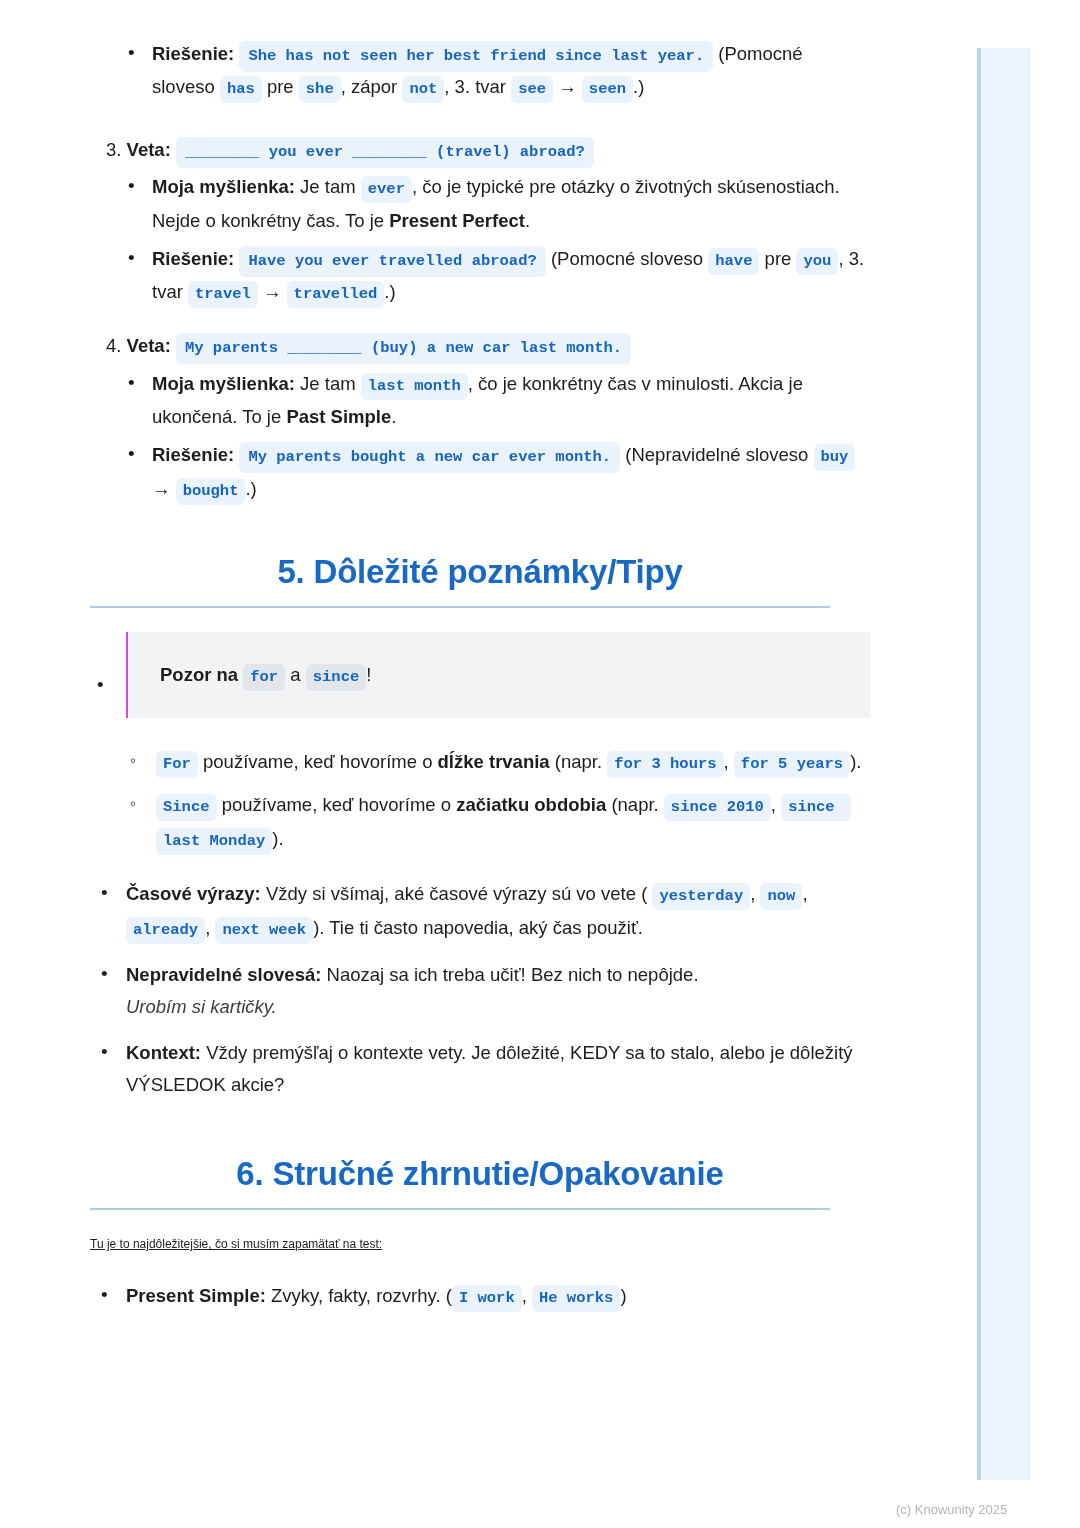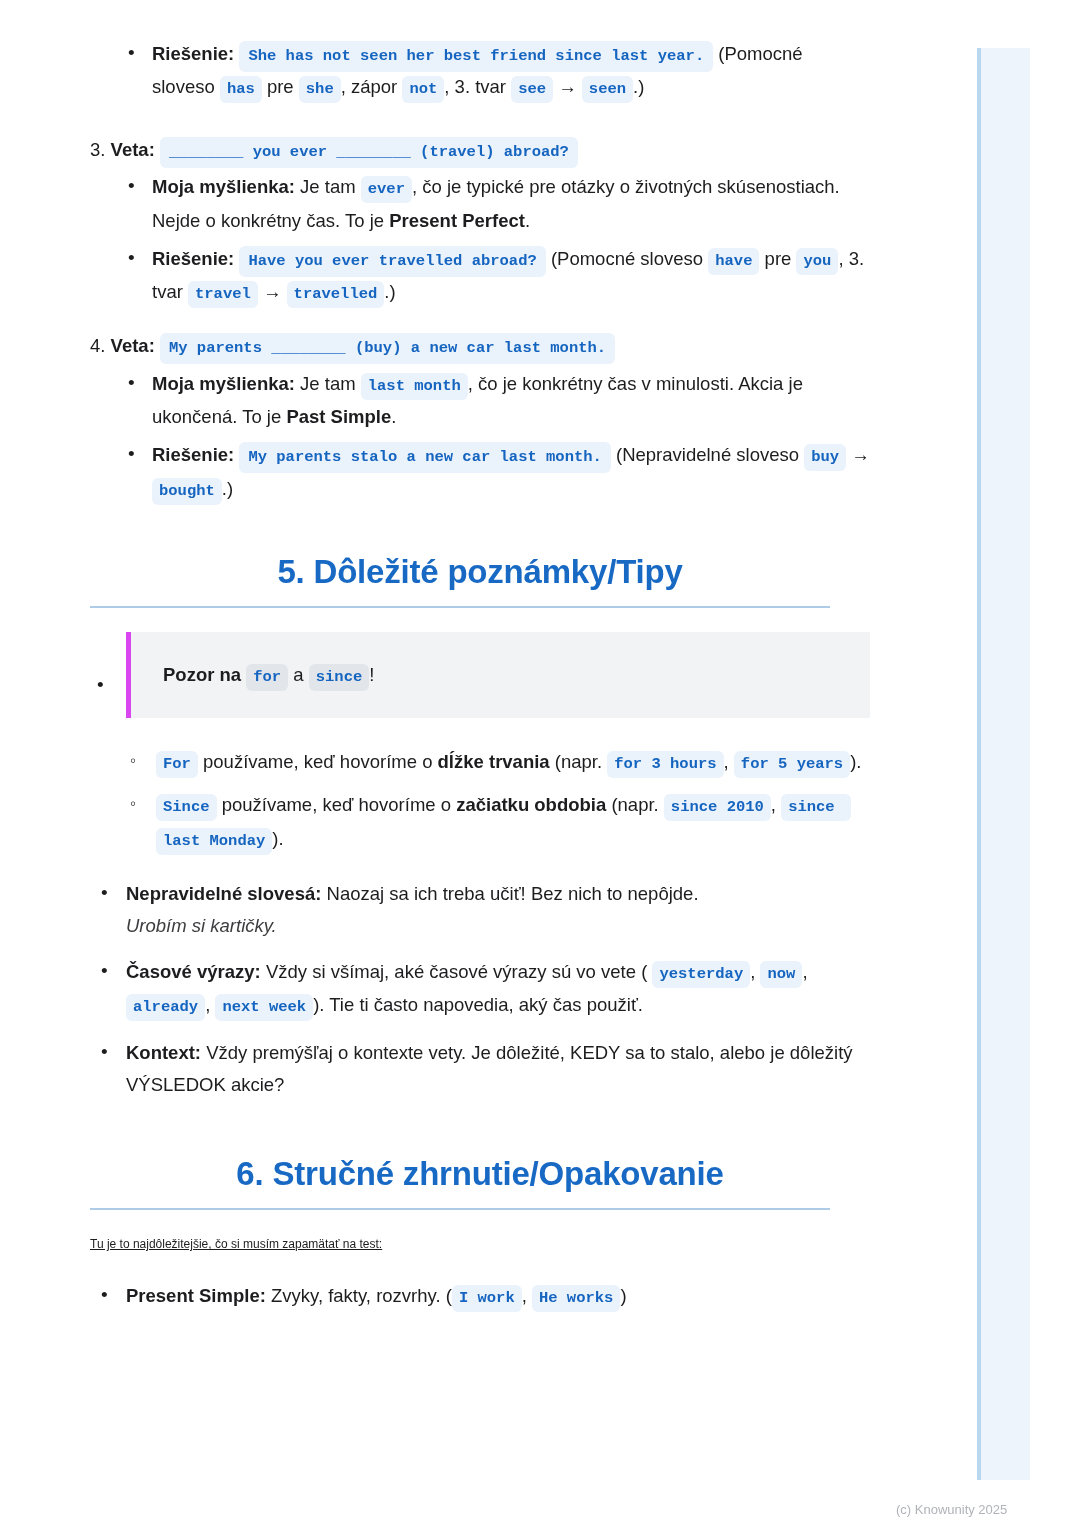--- a/index.html
+++ b/index.html
@@ -54,21 +54,21 @@
     width: 740px;
     margin: 0 0 24px 0;
   }
   .section-block { margin-top: 46px; }
 
   .veta-line {
     font-size: 18.5px;
     line-height: 1.65;
     padding-left: 14px;
     text-indent: -14px;
-    margin: 0 0 4px 0;
+    margin: 0 0 4px 16px;
   }
   .veta-num { font-weight: normal; }
   .veta-label { font-weight: bold; }
 
   ul.bullets {
     list-style: none;
     margin: 0 0 22px 0;
     padding: 0 0 0 36px;
   }
   ul.bullets > li {
@@ -162,21 +162,21 @@
   }
   .note-row::before {
     content: "•";
     position: absolute;
     left: 7px;
     top: 42px;
     font-size: 19px;
   }
   .note-box {
     background: #f1f3f5;
-    border-left: 5px solid #d946ef;
+    border-left: 2px solid #d946ef;
     padding: 26px 22px 26px 32px;
     margin-left: 4px;
     font-size: 18.5px;
     line-height: 1.8;
   }
   .note-box .nb-title { font-weight: bold; }
 
   
   p.plain {
     font-size: 12px;
@@ -251,21 +251,21 @@
 
   <ul class="bullets">
     <li>
       <span class="lbl">Moja myšlienka:</span>
       <span>Je tam</span>
       <code>last month</code><span>, čo je konkrétny čas v minulosti. Akcia je ukončená. To je</span>
       <span class="bold">Past Simple</span><span>.</span>
     </li>
     <li>
       <span class="lbl">Riešenie:</span>
-      <code class="code-sentence">My parents stalo a new car last month.</code>
+      <code class="code-sentence">My parents bought a new car ever month.</code>
       <span>(Nepravidelné sloveso</span>
       <code>buy</code>
       <span>→</span>
       <code>bought</code><span>.)</span>
     </li>
   </ul>
 
   <div class="section-block">
     <h2 class="section-heading">5. Dôležité poznámky/Tipy</h2>
     <div class="heading-rule"></div>
@@ -293,34 +293,34 @@
         <span>používame, keď hovoríme o</span>
         <span class="bold">začiatku obdobia</span>
         <span>(napr.</span>
         <code>since 2010</code><span>,</span>
         <code>since last Monday</code><span>).</span>
       </li>
     </ul>
 
     <ul class="bullets-top">
       <li>
-        <span class="lbl">Nepravidelné slovesá:</span>
-        <span>Naozaj sa ich treba učiť! Bez nich to nepôjde.</span><br>
-        <span class="ital">Urobím si kartičky.</span>
-      </li>
-      <li>
         <span class="lbl">Časové výrazy:</span>
         <span>Vždy si všímaj, aké časové výrazy sú vo vete</span>
         <span>(</span>
         <code>yesterday</code><span>,</span>
         <code>now</code><span>,</span>
         <code>already</code><span>,</span>
         <code>next week</code><span>). Tie ti často napovedia, aký čas použiť.</span>
       </li>
       <li>
+        <span class="lbl">Nepravidelné slovesá:</span>
+        <span>Naozaj sa ich treba učiť! Bez nich to nepôjde.</span><br>
+        <span class="ital">Urobím si kartičky.</span>
+      </li>
+      <li>
         <span class="lbl">Kontext:</span>
         <span>Vždy premýšľaj o kontexte vety. Je dôležité, KEDY sa to stalo, alebo je dôležitý VÝSLEDOK akcie?</span>
       </li>
     </ul>
   </div>
 
   <div class="section-block" style="margin-top:54px;">
     <h2 class="section-heading">6. Stručné zhrnutie/Opakovanie</h2>
     <div class="heading-rule"></div>
 

